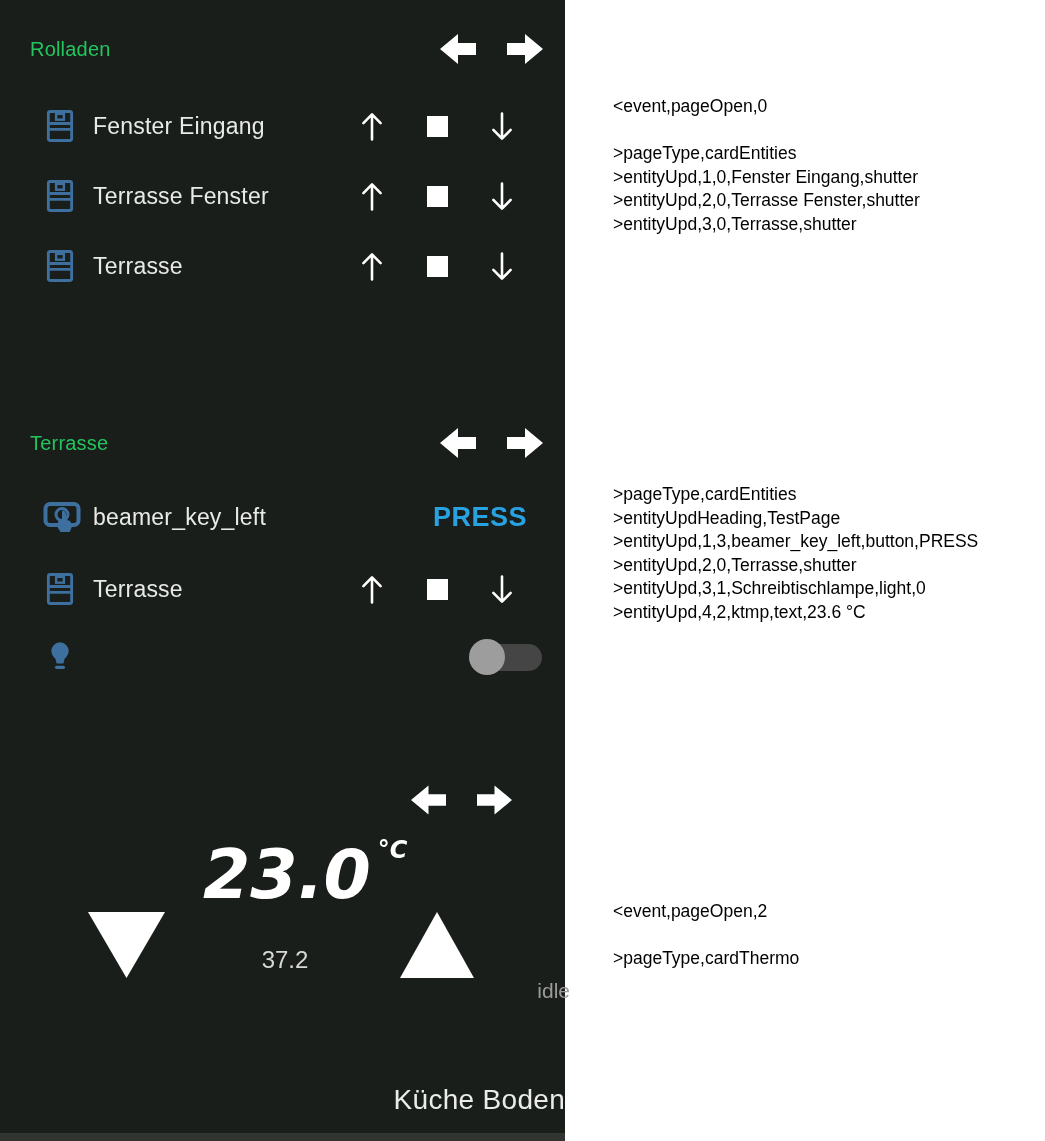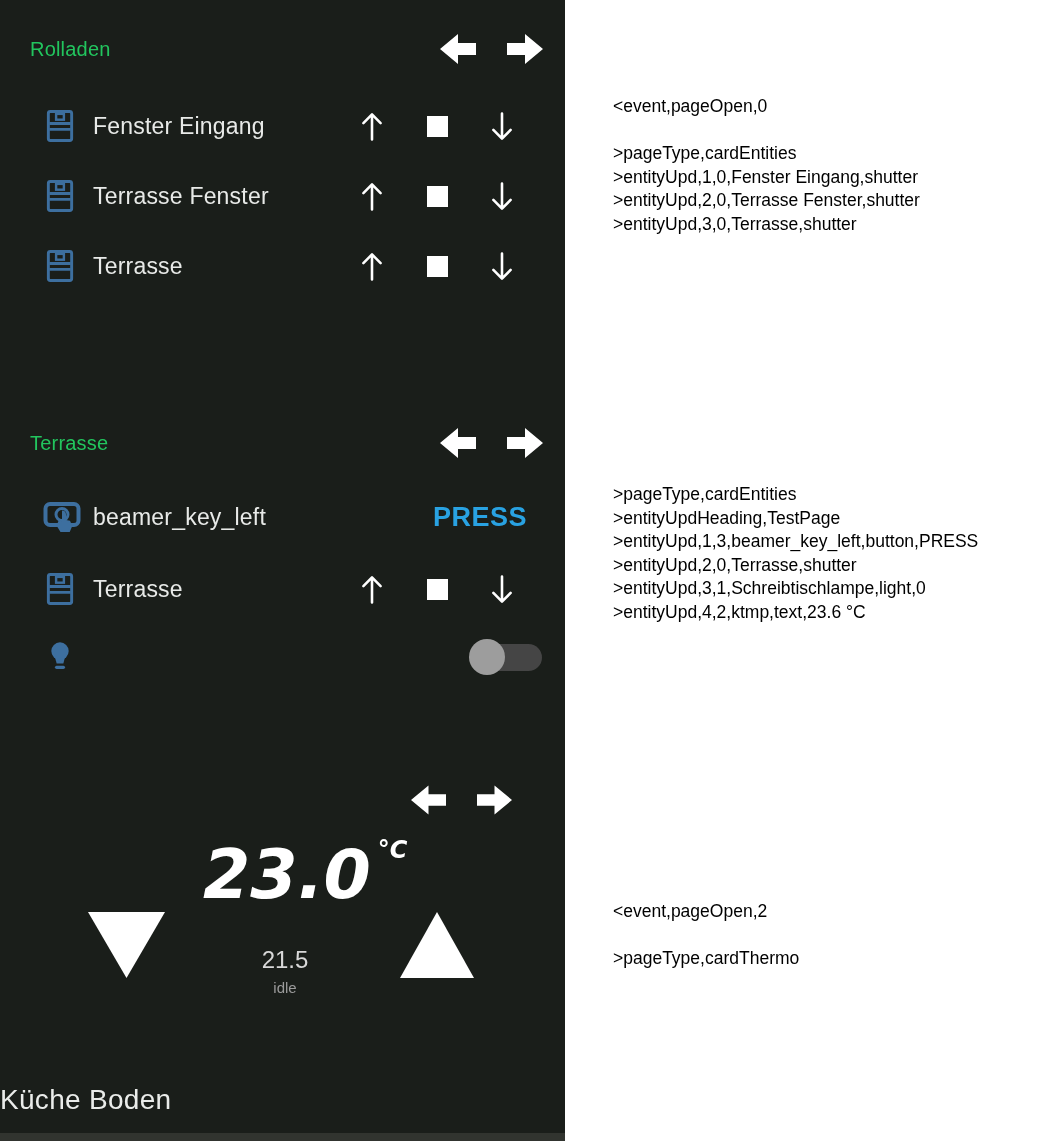--- a/index.html
+++ b/index.html
@@ -55,25 +55,25 @@
   }
   .thermo-temp .unit {
     font-size:24px; font-weight:700; position:relative; top:-40px; margin-left:7px;
   }
   .tri-btn { position:absolute; }
   .thermo-target {
     position:absolute; left:0; top:946px; width:570px; text-align:center;
     color:#d8d8d8; font-size:24px;
   }
   .thermo-state {
-    position:absolute; left:0; top:979px; width:570px; text-align:center;
-    color:#9b9b9b; font-size:15px;
+    position:absolute; left:0; top:979px; width:570px; text-align:right;
+    color:#9b9b9b; font-size:21px;
   }
   .thermo-name {
-    position:absolute; left:0; top:1084px; width:565px; text-align:left;
+    position:absolute; left:0; top:1084px; width:565px; text-align:right;
     color:#eaecea; font-size:28px; letter-spacing:0.3px;
   }
   
   .proto {
     position:absolute; left:613px; color:#000000; font-weight:400;
     font-size:17.5px; line-height:23.5px; white-space:nowrap;margin-top:16px;
   }
   .proto .event-line { margin-bottom:23.5px; }
   .proto div { min-height:23.5px; }
 </style>
@@ -226,21 +226,21 @@
     <span>23.0</span><span class="unit">°C</span>
   </div>
 
   <svg class="tri-btn" style="left:88px; top:912px" width="77" height="66" viewBox="0 0 77 66">
     <polygon points="0,0 77,0 38.5,66" fill="#ffffff"></polygon>
   </svg>
   <svg class="tri-btn" style="left:400px; top:912px" width="74" height="66" viewBox="0 0 74 66">
     <polygon points="37,0 74,66 0,66" fill="#ffffff"></polygon>
   </svg>
 
-  <div class="thermo-target">21.5</div>
+  <div class="thermo-target">37.2</div>
   <div class="thermo-state">idle</div>
   <div class="thermo-name">Küche Boden</div>
 
   <div class="panel-edge"></div>
 </div>
 
 <div class="proto" style="top:79px">
   <div class="event-line">&lt;event,pageOpen,0</div>
   <div>&gt;pageType,cardEntities</div>
   <div>&gt;entityUpd,1,0,Fenster Eingang,shutter</div>

